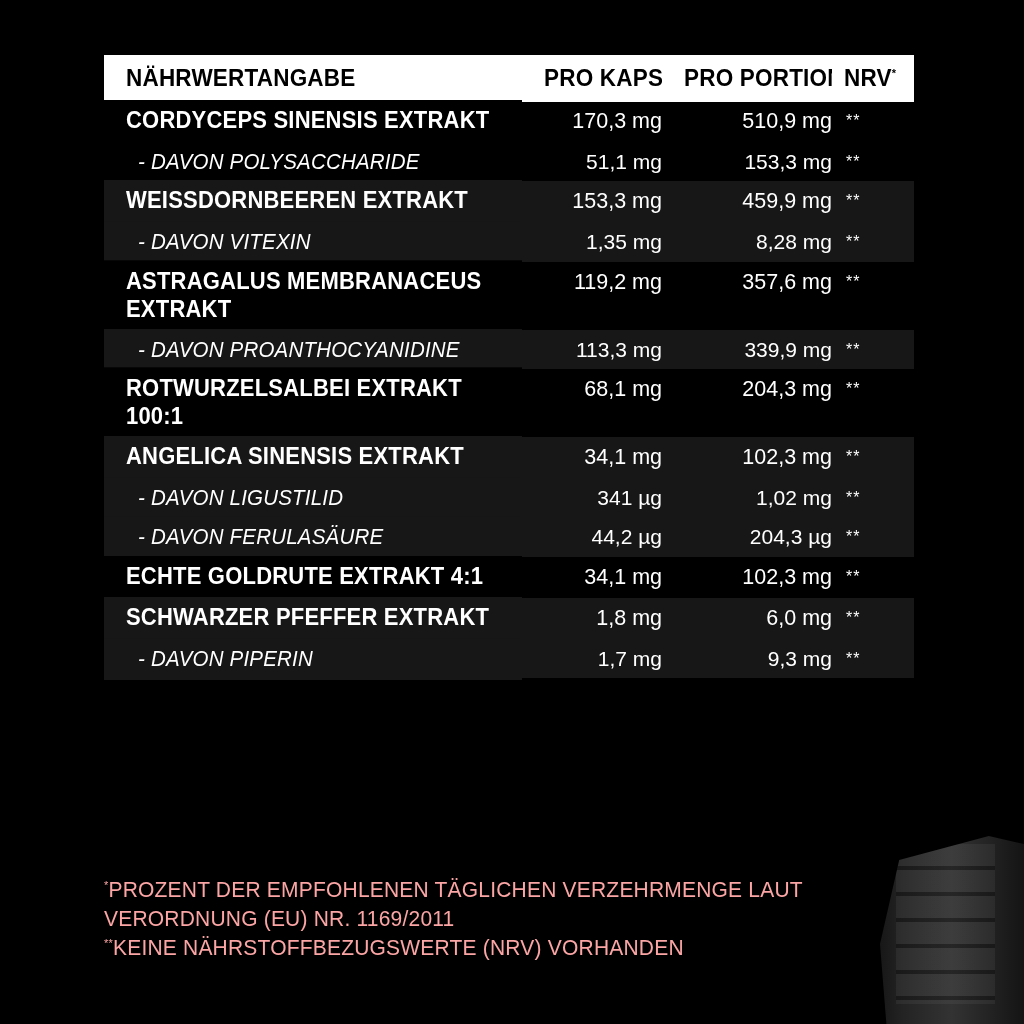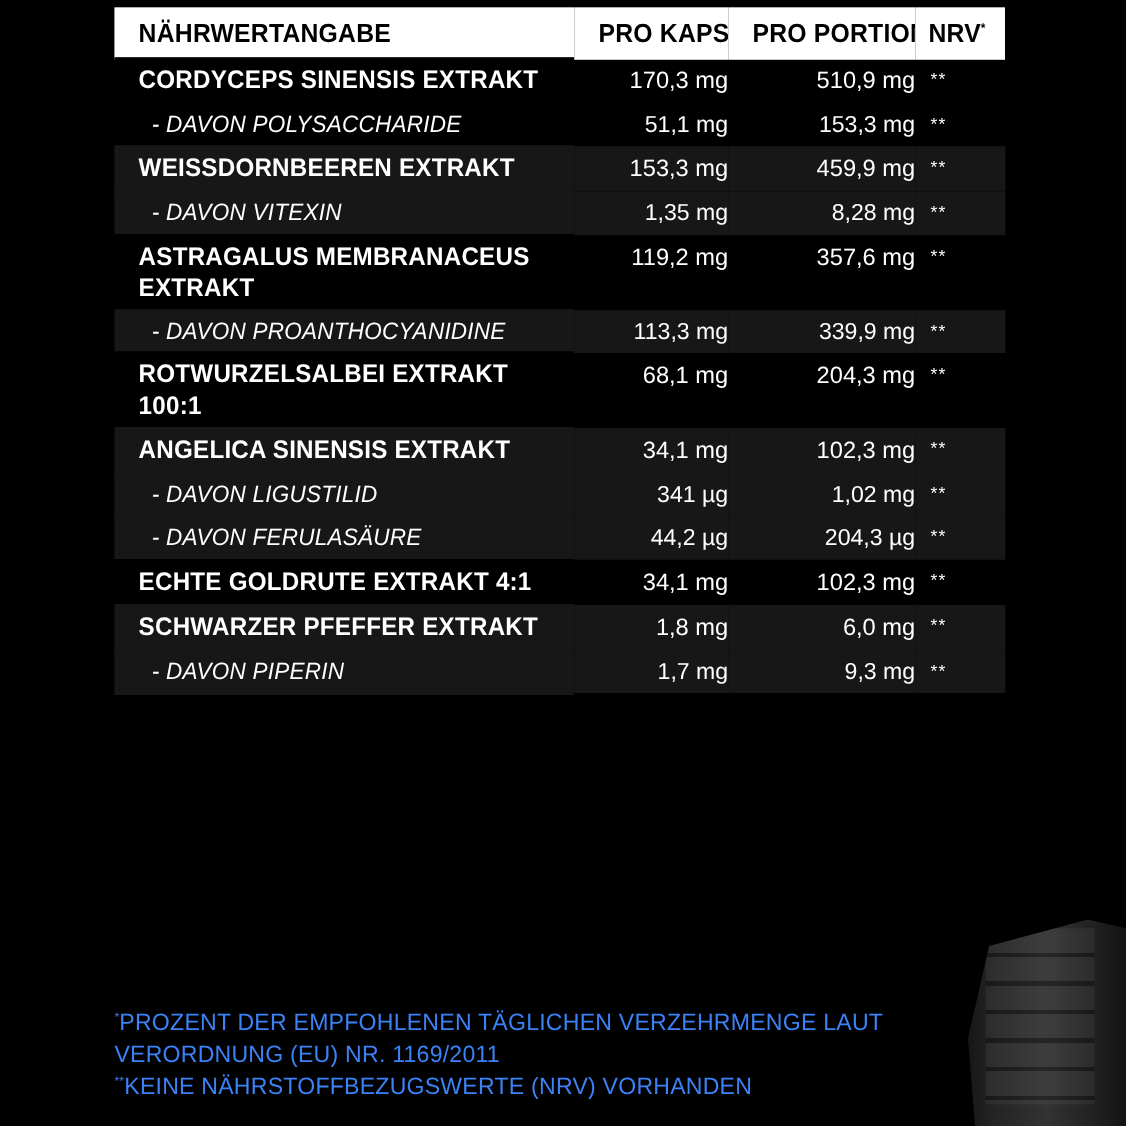--- a/index.html
+++ b/index.html
@@ -53,20 +53,21 @@
     position: absolute;
     left: 104px;
     top: 8px;
     width: 810px;
   }
 
   table.nutri {
     border-collapse: collapse;
     width: 100%;
     table-layout: fixed;
+    margin-top: 48px;
   }
 
   table.nutri col.c-name  { width: 418px; }
   table.nutri col.c-cap   { width: 140px; }
   table.nutri col.c-serv  { width: 170px; }
   table.nutri col.c-nrv   { width: 82px;  }
 
   thead th {
     background: #fff;
     color: #000;
@@ -118,25 +119,25 @@
     padding-left: 14px;
     font-size: 16px;
     letter-spacing: 1px;
     white-space: nowrap;
     padding-top: 10px;
   }
 
   .footnotes {
     position: absolute;
     left: 104px;
-    top: 916px;
+    top: 876px;
     width: 800px;
     font-size: 21px;
     line-height: 1.38;
-    color: #3b82f6;
+    color: #fca5a5;
     letter-spacing: 0.2px;
   }
   .footnotes p { margin: 0; transform: scaleY(1.02); }
   .footnotes sup { font-size: 11px; vertical-align: super; }
   .fn-star { display: inline; }
 </style>
 </head>
 <body>
 
 <div class="page">

